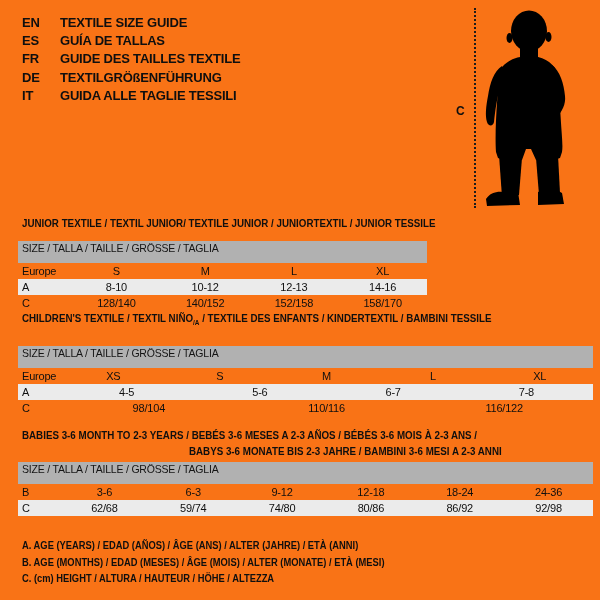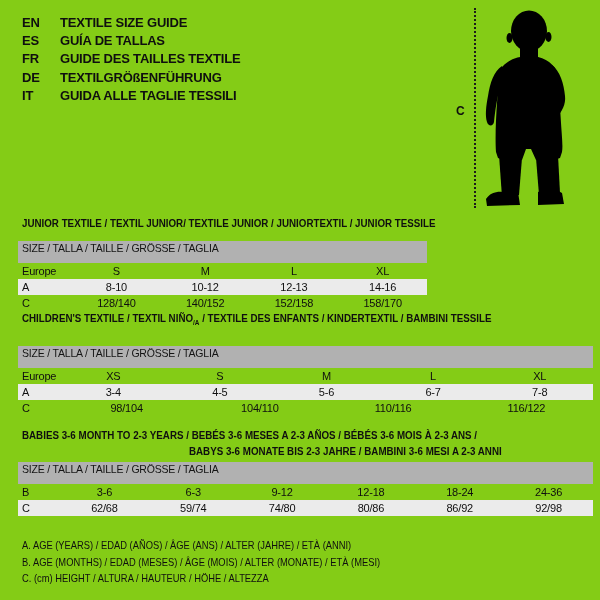--- a/index.html
+++ b/index.html
@@ -1,18 +1,18 @@
 <!DOCTYPE html>
 <html><head>
 <meta charset="utf-8">
 <style>
   * { margin:0; padding:0; box-sizing:border-box; }
   html,body { width:600px; height:600px; background:#ffffff; overflow:hidden;
               font-family:"Liberation Sans", sans-serif; color:#0f0f0f; }
-  .page { position:absolute; left:0; top:0; width:600px; height:600px; background:#84cc16; }
+  .page { position:absolute; left:0; top:0; width:600px; height:600px; background:#f97316; }
 
   
   .lang-block { position:absolute; left:22px; top:14px; }
   .lang-row { display:flex; font-weight:bold; font-size:13px; line-height:18.2px; letter-spacing:-0.2px; }
   .lang-code { width:38px; }
   .lang-title { white-space:nowrap; }
 
   
   .height-line { position:absolute; left:474px; top:8px; height:200px; width:0;
                  border-left:2px dotted #1c1c1c; }
@@ -35,21 +35,21 @@
   .size-header-bar { background:#b1b1b1; height:22px; line-height:14px;
                      padding-left:4px; font-size:10.5px; color:#141414; letter-spacing:-0.2px; }
   .t-row { display:flex; height:16px; line-height:16px; font-size:11px; letter-spacing:-0.2px; }
   .t-row.shaded { background:#ebebeb; }
   .t-label { padding-left:4px; }
   .t1 .t-label { width:54px; }
   .t2 .t-label, .t3 .t-label { width:42px; }
   .t-cell { flex:1; text-align:center; }
 
   
-  .notes { position:absolute; left:22px; top:537px; font-weight:normal; font-size:11px; line-height:16.5px; }
+  .notes { position:absolute; left:22px; top:537px; font-weight:bold; font-size:11px; line-height:16.5px; }
 </style>
 </head>
 <body>
 
 <div class="page">
 
   <div class="lang-block">
     <div class="lang-row">
       <span class="lang-code">EN</span>
       <span class="lang-title">TEXTILE SIZE GUIDE</span>
@@ -132,30 +132,28 @@
     <div class="t-row">
       <span class="t-label">Europe</span>
       <span class="t-cell">XS</span>
       <span class="t-cell">S</span>
       <span class="t-cell">M</span>
       <span class="t-cell">L</span>
       <span class="t-cell">XL</span>
     </div>
     <div class="t-row shaded">
       <span class="t-label">A</span>
-      <span class="t-cell">3-4</span>
       <span class="t-cell">4-5</span>
       <span class="t-cell">5-6</span>
       <span class="t-cell">6-7</span>
       <span class="t-cell">7-8</span>
     </div>
     <div class="t-row">
       <span class="t-label">C</span>
       <span class="t-cell">98/104</span>
-      <span class="t-cell">104/110</span>
       <span class="t-cell">110/116</span>
       <span class="t-cell">116/122</span>
     </div>
   </div>
 
   <div class="section-title" id="babies-title">
     <span class="condensed">BABIES 3-6 MONTH TO 2-3 YEARS / BEBÉS 3-6 MESES A 2-3 AÑOS / BÉBÉS 3-6 MOIS À 2-3 ANS /</span><br>
     <span class="condensed">BABYS 3-6 MONATE BIS 2-3 JAHRE / BAMBINI 3-6 MESI A 2-3 ANNI</span>
   </div>
   <div class="size-table t3" id="babies-table">

